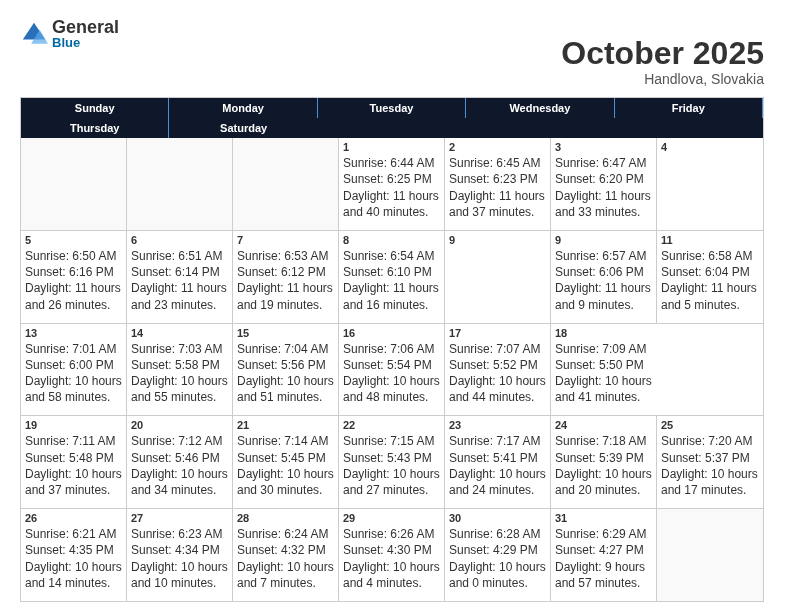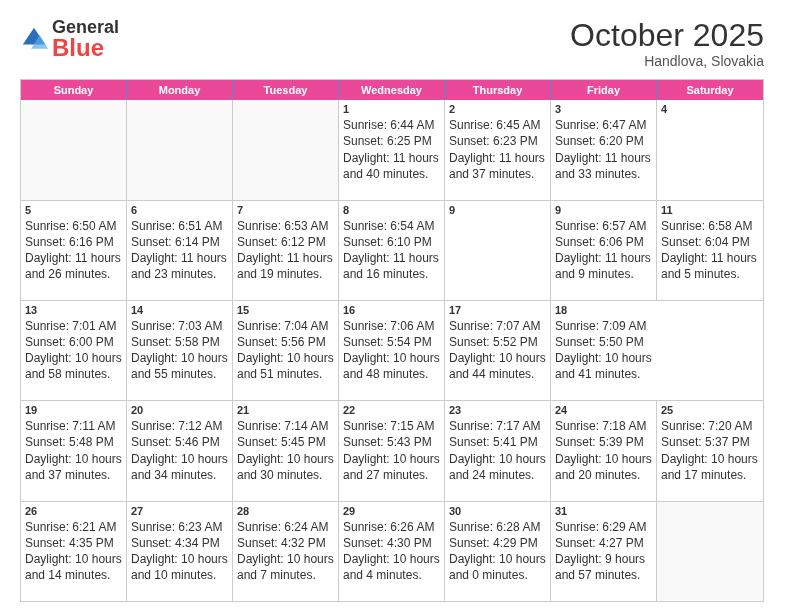--- a/index.html
+++ b/index.html
@@ -31,52 +31,53 @@
       display: flex;
       flex-direction: column;
       line-height: 1;
     }
     .logo-general {
       font-size: 18px;
       font-weight: bold;
       color: #333;
     }
     .logo-blue {
-      font-size: 24px;
-      font-weight: bold;
-      color: #ef4444;
+      font-size: 13px;
+      font-weight: bold;
+      color: #0369a1;
     }
     .logo-icon {
       width: 28px;
       height: 28px;
       margin-right: 4px;
     }
     .title-area {
       text-align: right;
     }
     .month-title {
       font-size: 32px;
-      font-weight: normal;
+      font-weight: bold;
       color: #333;
       line-height: 1.1;
+      margin-top: 18px;
     }
     .subtitle {
       font-size: 14px;
       color: #555;
     }
     .calendar {
       flex: 1;
       display: flex;
       flex-direction: column;
       border: 1px solid #ccc;
     }
     .cal-header {
       display: grid;
-      grid-template-columns: repeat(7, 1fr);
-      background: #ec4899;
+      grid-template-columns: repeat(5, 1fr);
+      background: #0f172a;
     }
     .cal-header-cell {
       color: #fff;
       font-size: 11px;
       font-weight: bold;
       padding: 4px 4px;
       text-align: center;
       border-right: 1px solid #4a8fd4;
     }
     .cal-header-cell:last-child { border-right: none; }
@@ -134,22 +135,22 @@
       <div class="subtitle">Handlova, Slovakia</div>
     </div>
   </div>
 
   <div class="calendar">
     <div class="cal-header">
     <div class="cal-header-cell">Sunday</div>
         <div class="cal-header-cell">Monday</div>
         <div class="cal-header-cell">Tuesday</div>
         <div class="cal-header-cell">Wednesday</div>
+        <div class="cal-header-cell">Friday</div>
         <div class="cal-header-cell">Thursday</div>
-        <div class="cal-header-cell">Friday</div>
         <div class="cal-header-cell">Saturday</div>
       </div>
     <div class="cal-body">
     <div class="cal-row">
           <div class="cal-cell empty"></div>
           <div class="cal-cell empty"></div>
           <div class="cal-cell empty"></div>
           <div class="cal-cell">
             <span class="day-num">1</span>
             <div class="cell-text">Sunrise: 6:44 AM<br>Sunset: 6:25 PM<br>Daylight: 11 hours and 40 minutes.</div>

